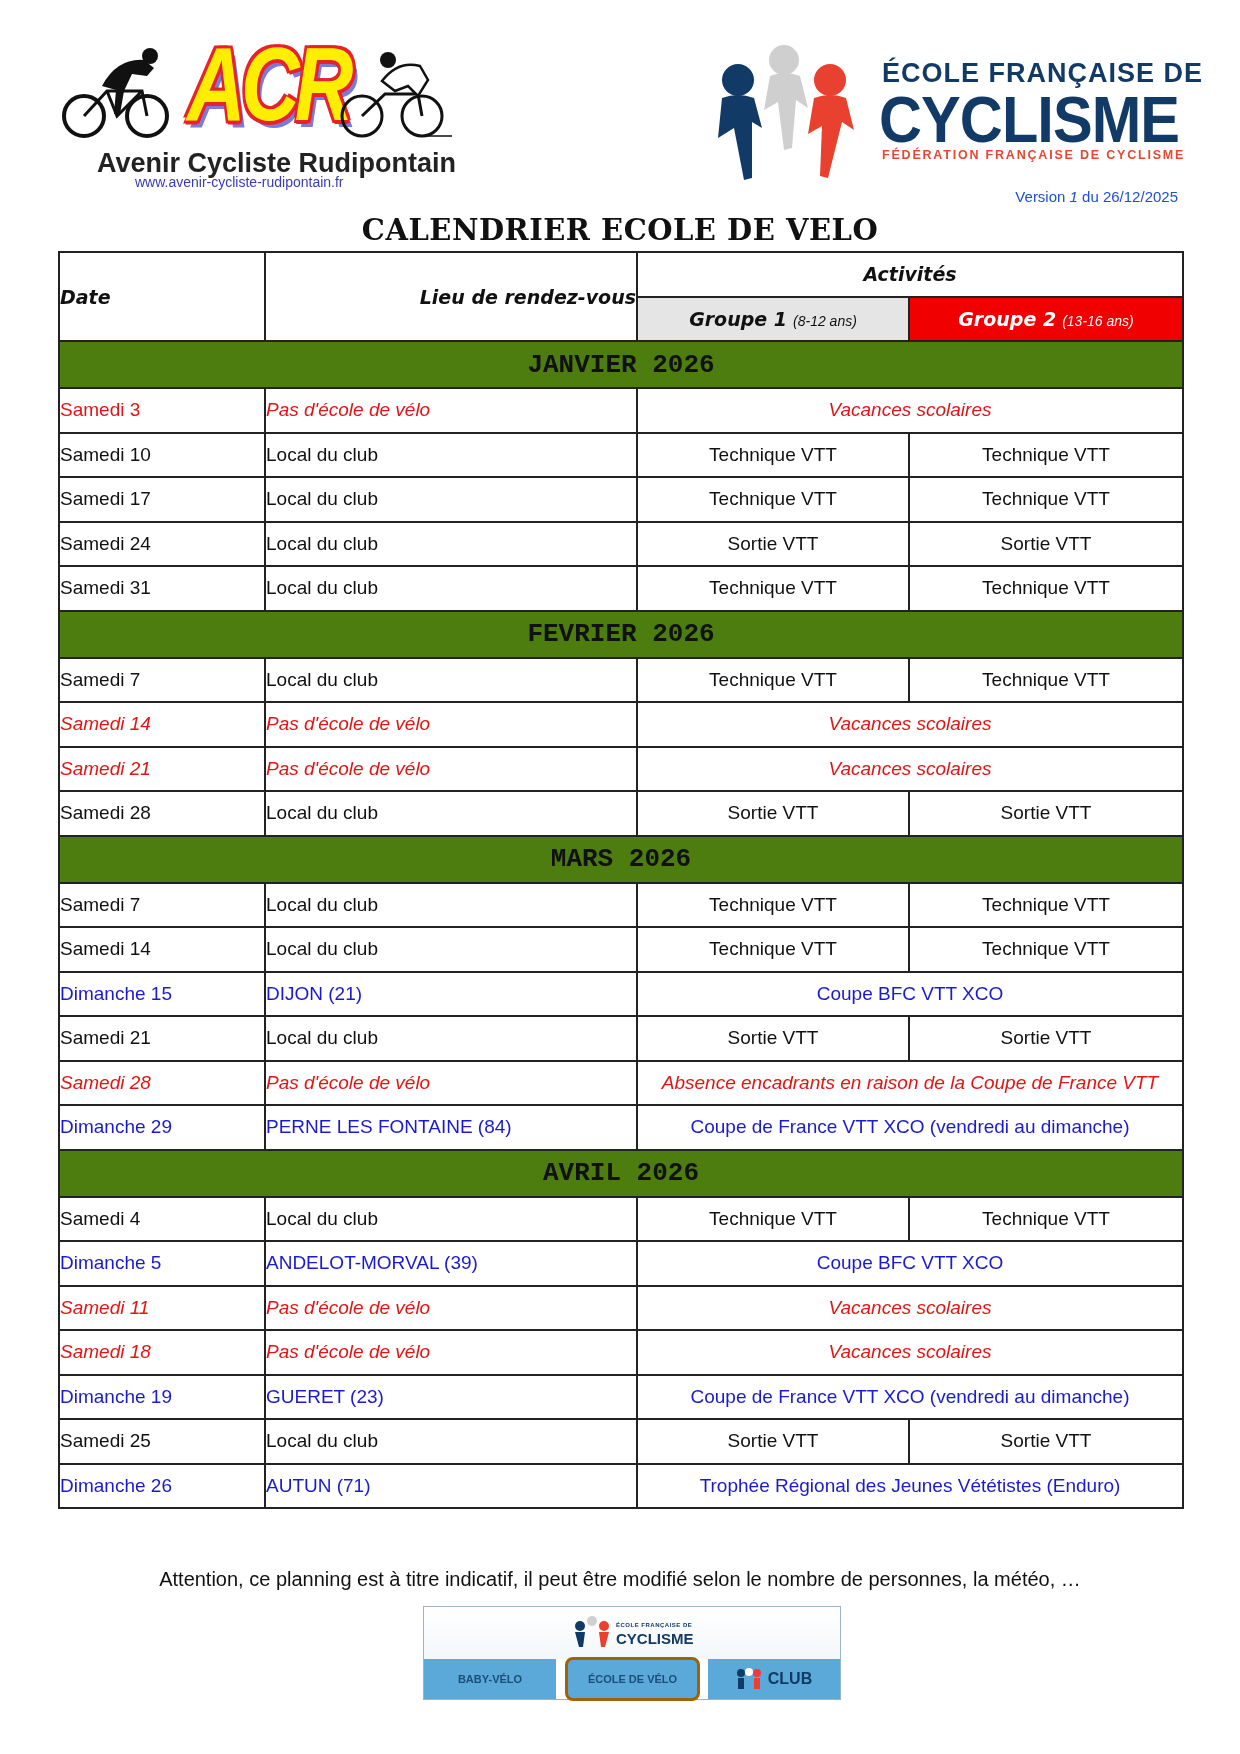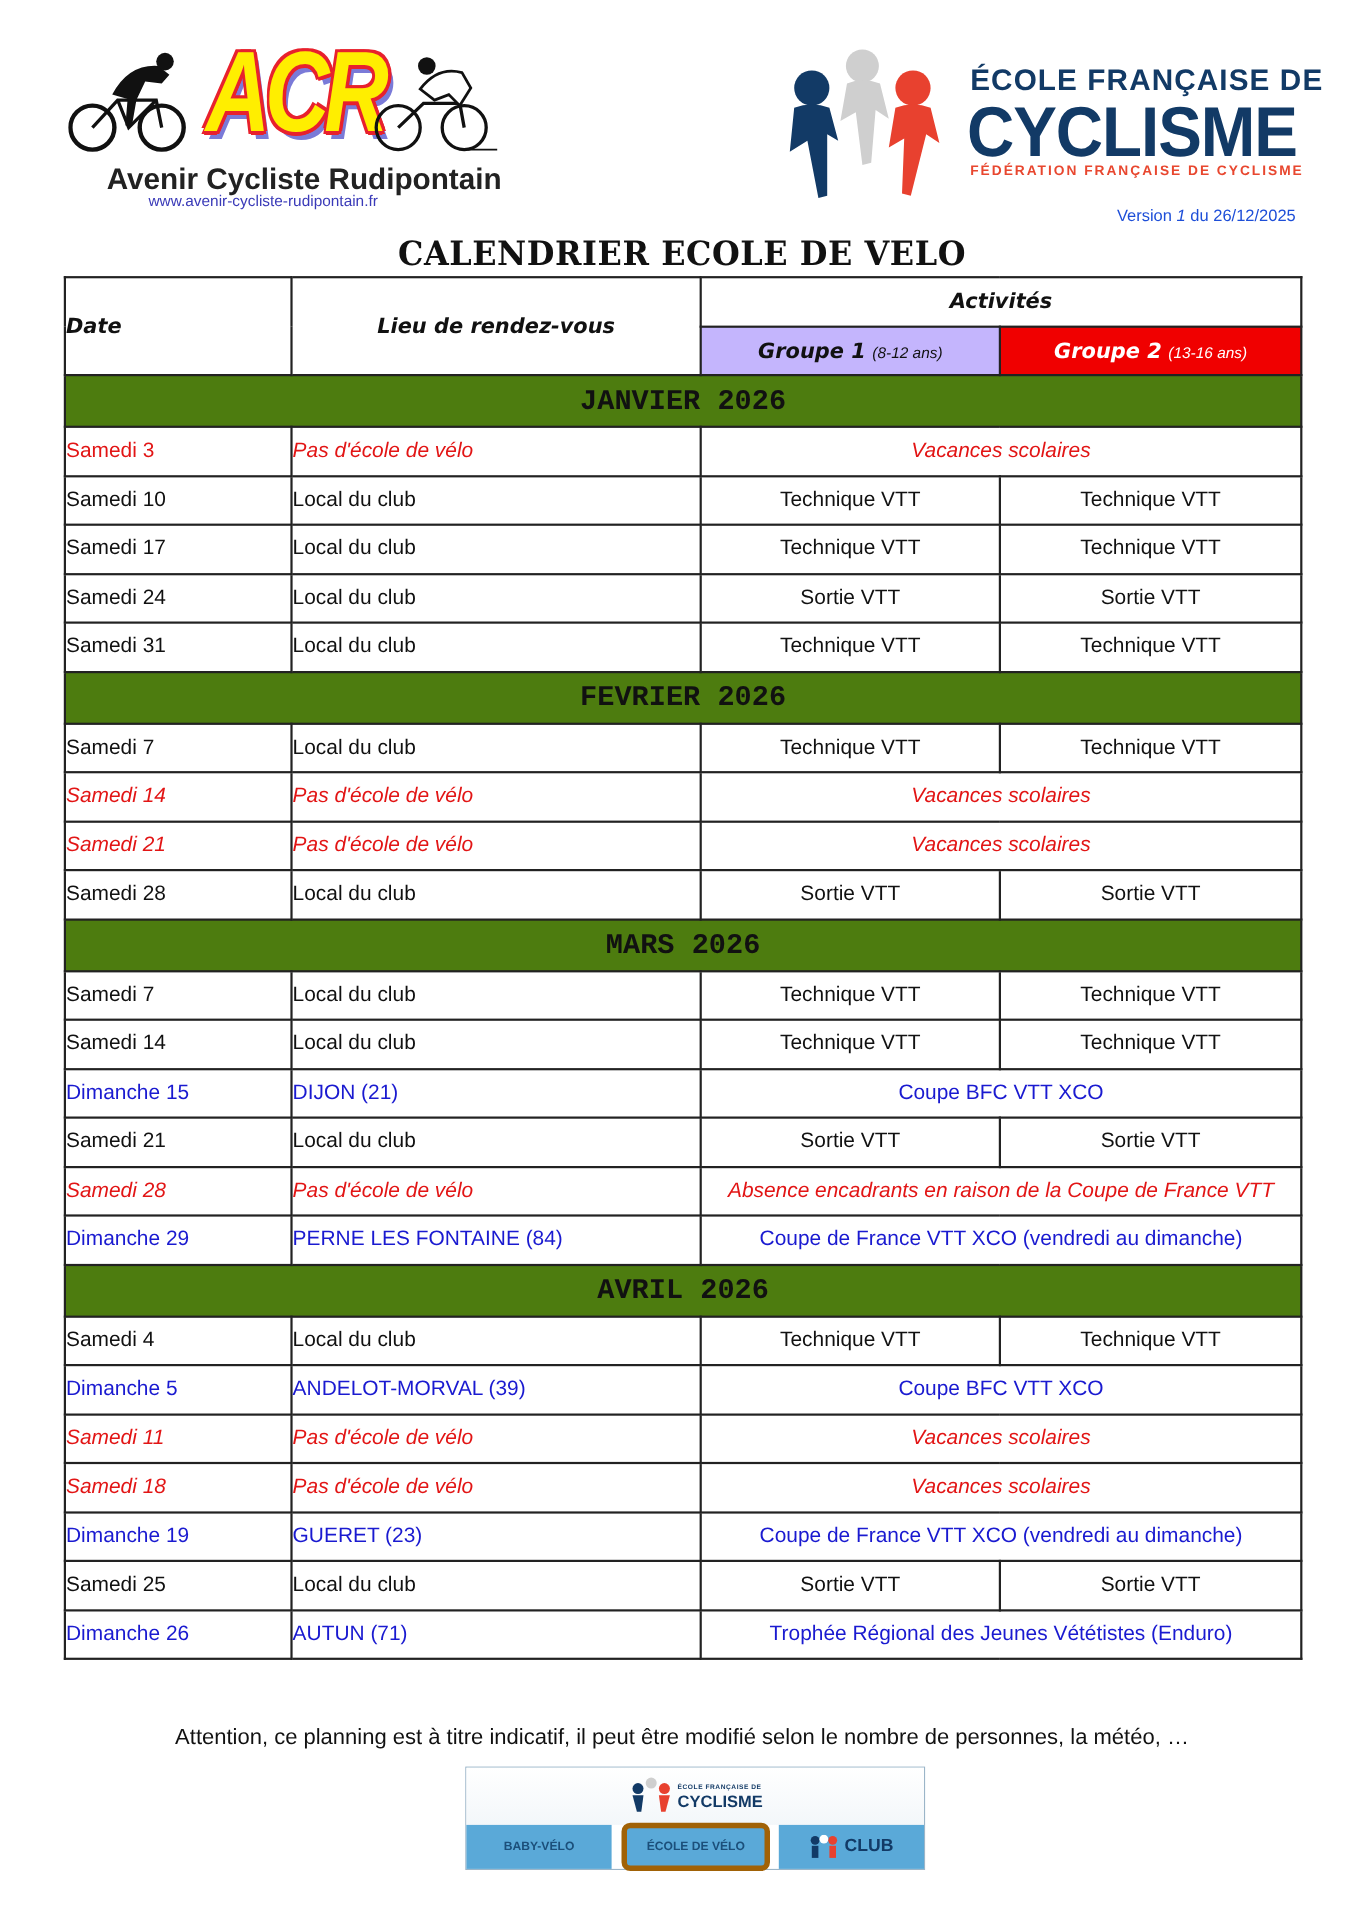--- a/index.html
+++ b/index.html
@@ -28,23 +28,23 @@
   
   table.cal { position: absolute; left: 58px; top: 251px; width: 1124px; border-collapse: collapse; table-layout: fixed; }
   table.cal td, table.cal th { border: 2px solid #222; padding: 0; font-size: 19px; height: 44.5px; box-sizing: border-box; }
   .col-date { width: 206px; }
   .col-lieu { width: 372px; }
   .col-g1 { width: 272px; }
   .col-g2 { width: 274px; }
 
   th.h-date, th.h-lieu { font-family: "DejaVu Sans", sans-serif; font-weight: 700; font-style: italic; font-size: 21px; background: #fff; }
   th.h-date { text-align: left; padding-left: 20px; }
-  th.h-lieu { text-align: center; margin-left: 40px; }
+  th.h-lieu { text-align: right; margin-left: 40px; }
   th.h-act { font-family: "DejaVu Sans", sans-serif; font-weight: 700; font-style: italic; font-size: 21px; height: 36px; text-align: center; }
-  th.h-g1 { background: #c4b5fd; height: 38px; font-weight: 700; font-style: italic; font-family: "DejaVu Sans", sans-serif; font-size: 21px; color: #111; text-align: center; }
+  th.h-g1 { background: #e5e5e5; height: 38px; font-weight: 700; font-style: italic; font-family: "DejaVu Sans", sans-serif; font-size: 21px; color: #111; text-align: center; }
   th.h-g2 { background: #f00000; height: 38px; font-weight: 700; font-style: italic; font-family: "DejaVu Sans", sans-serif; font-size: 21px; color: #fff; text-align: center; }
   .age { font-weight: 400; font-size: 14px; font-family: "Liberation Sans", sans-serif; margin-left: 6px; }
 
   tr.month td { background: #4d7c0f; text-align: center; font-family: Liberation Mono, monospace; font-weight: 700; font-size: 26px; height: 47px; color: #111; }
 
   td.c-date { padding-left: 19px; }
   td.c-lieu { padding-left: 20px; }
   td.c-act { text-align: center; }
 
   tr.normal td { color: #111; }
@@ -57,21 +57,21 @@
   .footnote { position: absolute; left: 0; width: 1240px; top: 1568px; text-align: center; font-size: 20px; color: #111; }
 
   
   .banner { position: absolute; left: 423px; top: 1606px; width: 416px; height: 92px; border: 1px solid #9bb5c8; background: #fff; }
   .banner .b-top { position: absolute; left: 0; top: 0; width: 416px; height: 52px; background: linear-gradient(#ffffff, #f3f7fa); }
   .banner .b-logo { position: absolute; left: 148px; top: 8px; }
   .banner .b-logo-txt { position: absolute; left: 192px; top: 11px; font-weight: 700; font-size: 15px; color: #123a66; line-height: 14px; }
   .banner .b-logo-txt small { display: block; font-size: 6px; color: #123a66; letter-spacing: 0.5px; }
   .banner .tab { position: absolute; top: 52px; height: 40px; background: #5aa9d8; display: flex; align-items: center; justify-content: center; font-size: 11px; font-weight: 700; color: #1b4f7a; box-sizing: border-box; }
   .banner .tab1 { left: 0; width: 132px; text-align: right; }
-  .banner .tab2 { left: 141px; width: 135px; border: 5px solid #a16207; border-radius: 8px; top: 50px; height: 44px; }
+  .banner .tab2 { left: 141px; width: 135px; border: 3px solid #a16207; border-radius: 8px; top: 50px; height: 44px; }
   .banner .tab3 { left: 284px; width: 132px; gap: 6px; }
   .banner .tab3 .club { font-size: 16px; color: #123a66; font-weight: 900; }
 </style>
 </head>
 <body>
 
 <div class="acr-logo">
   <svg class="cyclist" style="left:0" width="115" height="95" viewBox="0 0 115 95">
     <circle cx="22" cy="70" r="20" fill="none" stroke="#111" stroke-width="4"></circle>
     <circle cx="85" cy="70" r="20" fill="none" stroke="#111" stroke-width="4"></circle>

